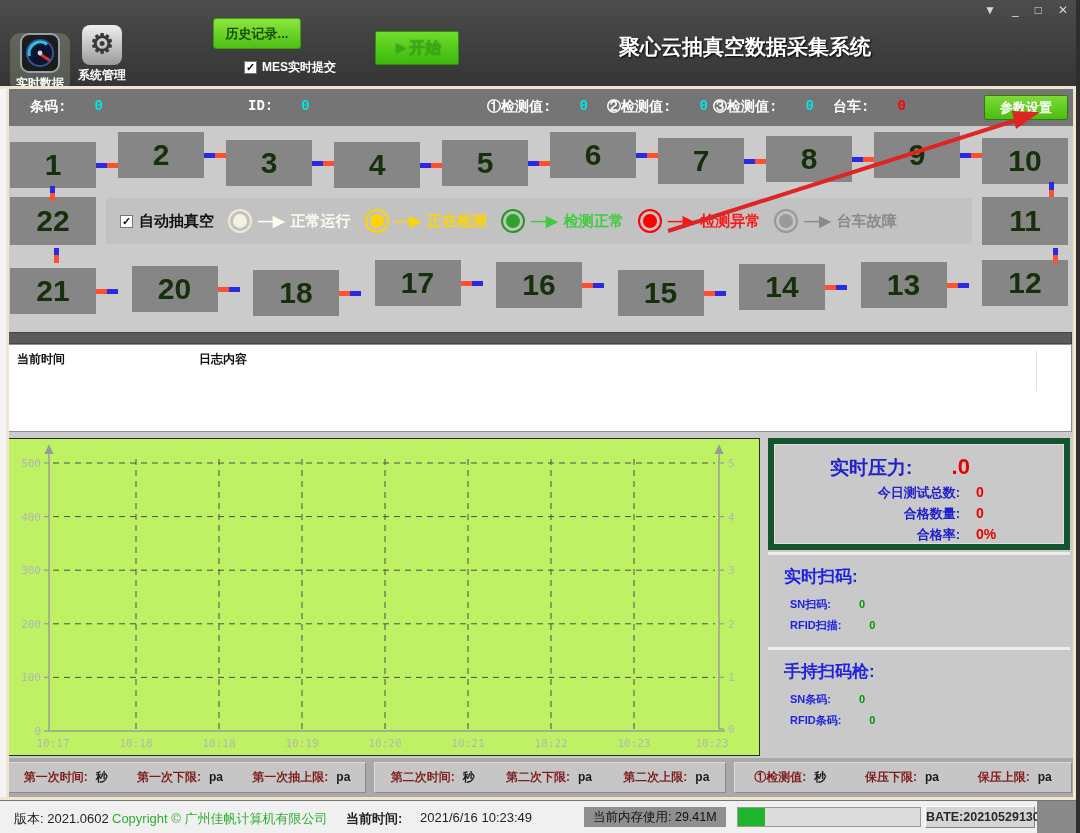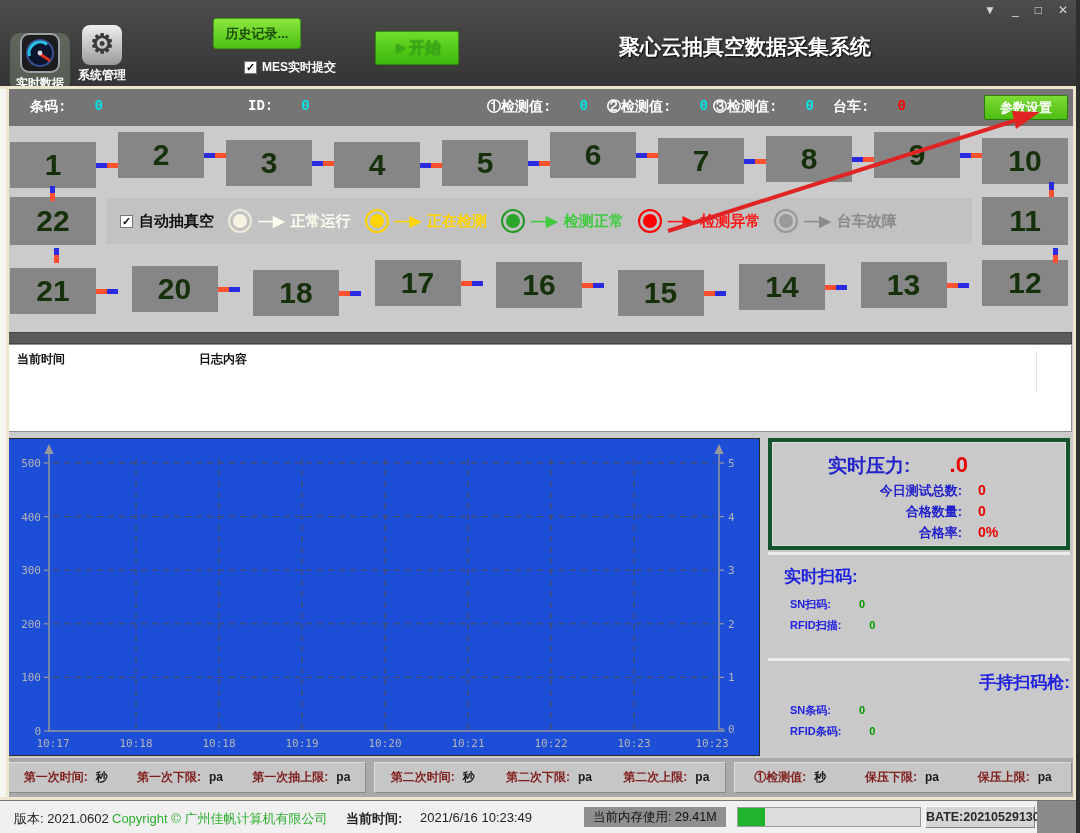--- a/index.html
+++ b/index.html
@@ -96,35 +96,35 @@
   
   .logpanel { position:absolute; top:332px; left:8px; right:8px; height:100px; }
   .log-topbar { height:12px; background:#5a5a5a; border:1px solid #434343; }
   .log-body { position:absolute; top:12px; left:0; right:0; bottom:0; background:#fff;
               border:1px solid #8f8f8f; }
   .log-header { display:flex; font-size:12px; font-weight:bold; color:#111; padding:6px 0 0 8px; }
   .log-col1 { width:182px; }
   .log-body::after { content:""; position:absolute; top:6px; bottom:40px; right:34px; width:1px; background:#e0e0e0; }
 
   
-  .chart-wrap { position:absolute; top:438px; left:8px; width:752px; height:318px; background:#1d4ed8;
+  .chart-wrap { position:absolute; top:438px; left:8px; width:752px; height:318px; background:#bef264;
                 border:1px solid #2a2a2a; }
   .chart-wrap svg { display:block; }
   .rightpanel { position:absolute; top:438px; left:766px; right:8px; height:318px; background:#c9c9c9;
                 font-weight:bold; }
   .rp-stats { position:absolute; top:0; left:2px; right:2px; height:112px;
-              border:4px solid #14532d; box-shadow:inset 0 0 0 1px #dedede; }
+              border:6px solid #14532d; box-shadow:inset 0 0 0 1px #dedede; }
   .rp-pressure { padding:10px 0 0 56px; font-size:19px; color:#2121cc; }
   .rp-pressure .val { color:#e80000; font-size:22px; margin-left:34px; }
   .rp-statrow { display:flex; justify-content:flex-end; align-items:baseline; gap:16px;
                 padding:3px 62px 0 0; font-size:13px; color:#2121cc; }
   .rp-statrow .val { color:#e80000; font-size:14px; min-width:26px; }
   .rp-section { position:absolute; left:2px; right:2px; border-top:3px solid #ececec; }
   .rp-scan { top:114px; height:100px; }
-  .rp-gun  { top:220px; height:104px;text-align:right; }
+  .rp-gun  { top:209px; height:104px; }
   .rp-title { padding:10px 0 6px 16px; font-size:17px; color:#2121e0; }
   .rp-row { display:flex; align-items:baseline; padding:3px 0 3px 22px; font-size:11px; color:#2121e0; }
   .rp-row .val { color:#009900; margin-left:28px; }
 
   
   .paramsbar { position:absolute; top:758px; left:0; right:0; height:39px; background:#a9a9a9; }
   .pgroup { position:absolute; top:4px; height:31px; background:#c6c6c6;
             border:1px solid #dcdcdc; border-bottom-color:#8a8a8a; border-right-color:#8a8a8a;
             display:flex; align-items:center; justify-content:space-around; }
   .pg1 { left:8px; width:358px; } .pg2 { left:374px; width:352px; } .pg3 { left:734px; right:8px; }

